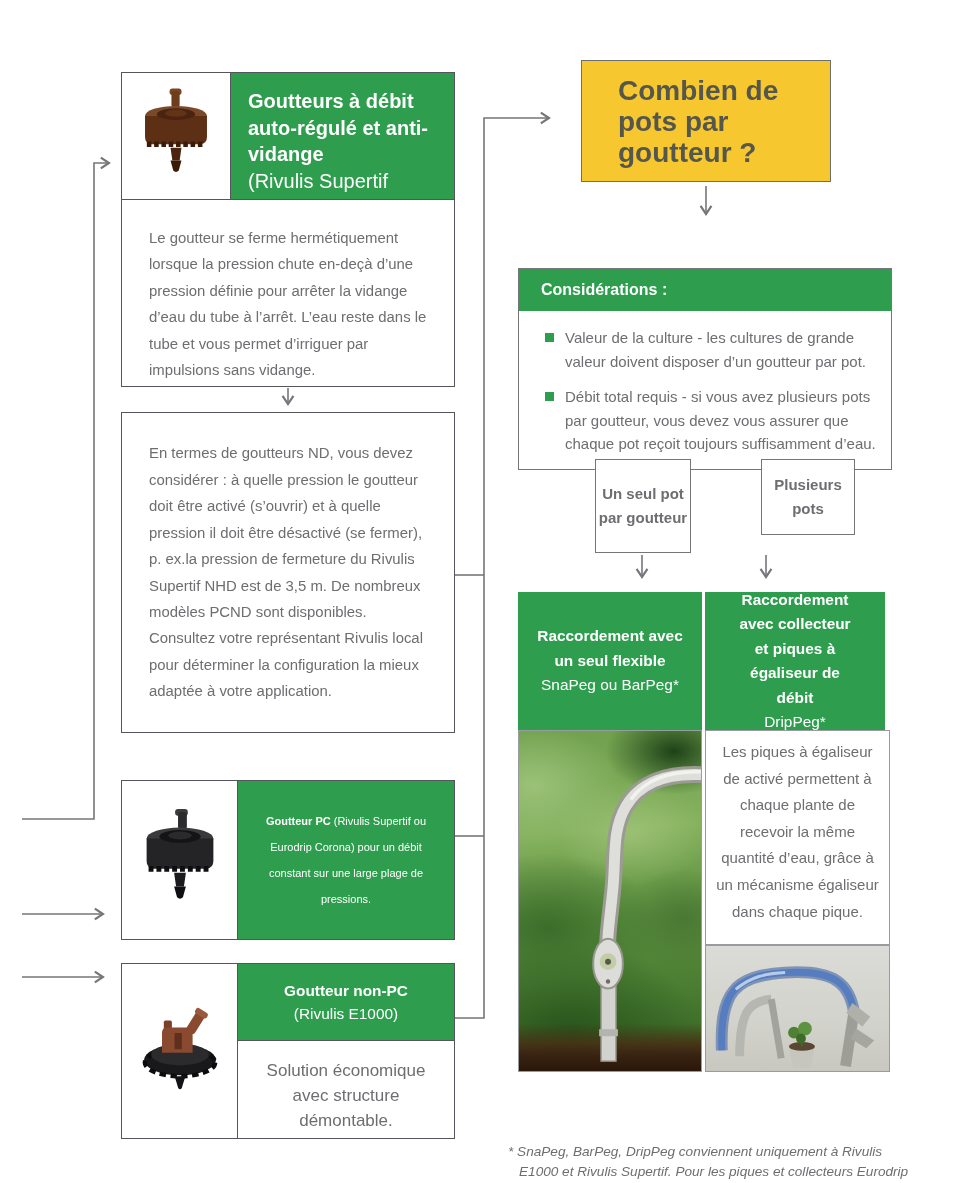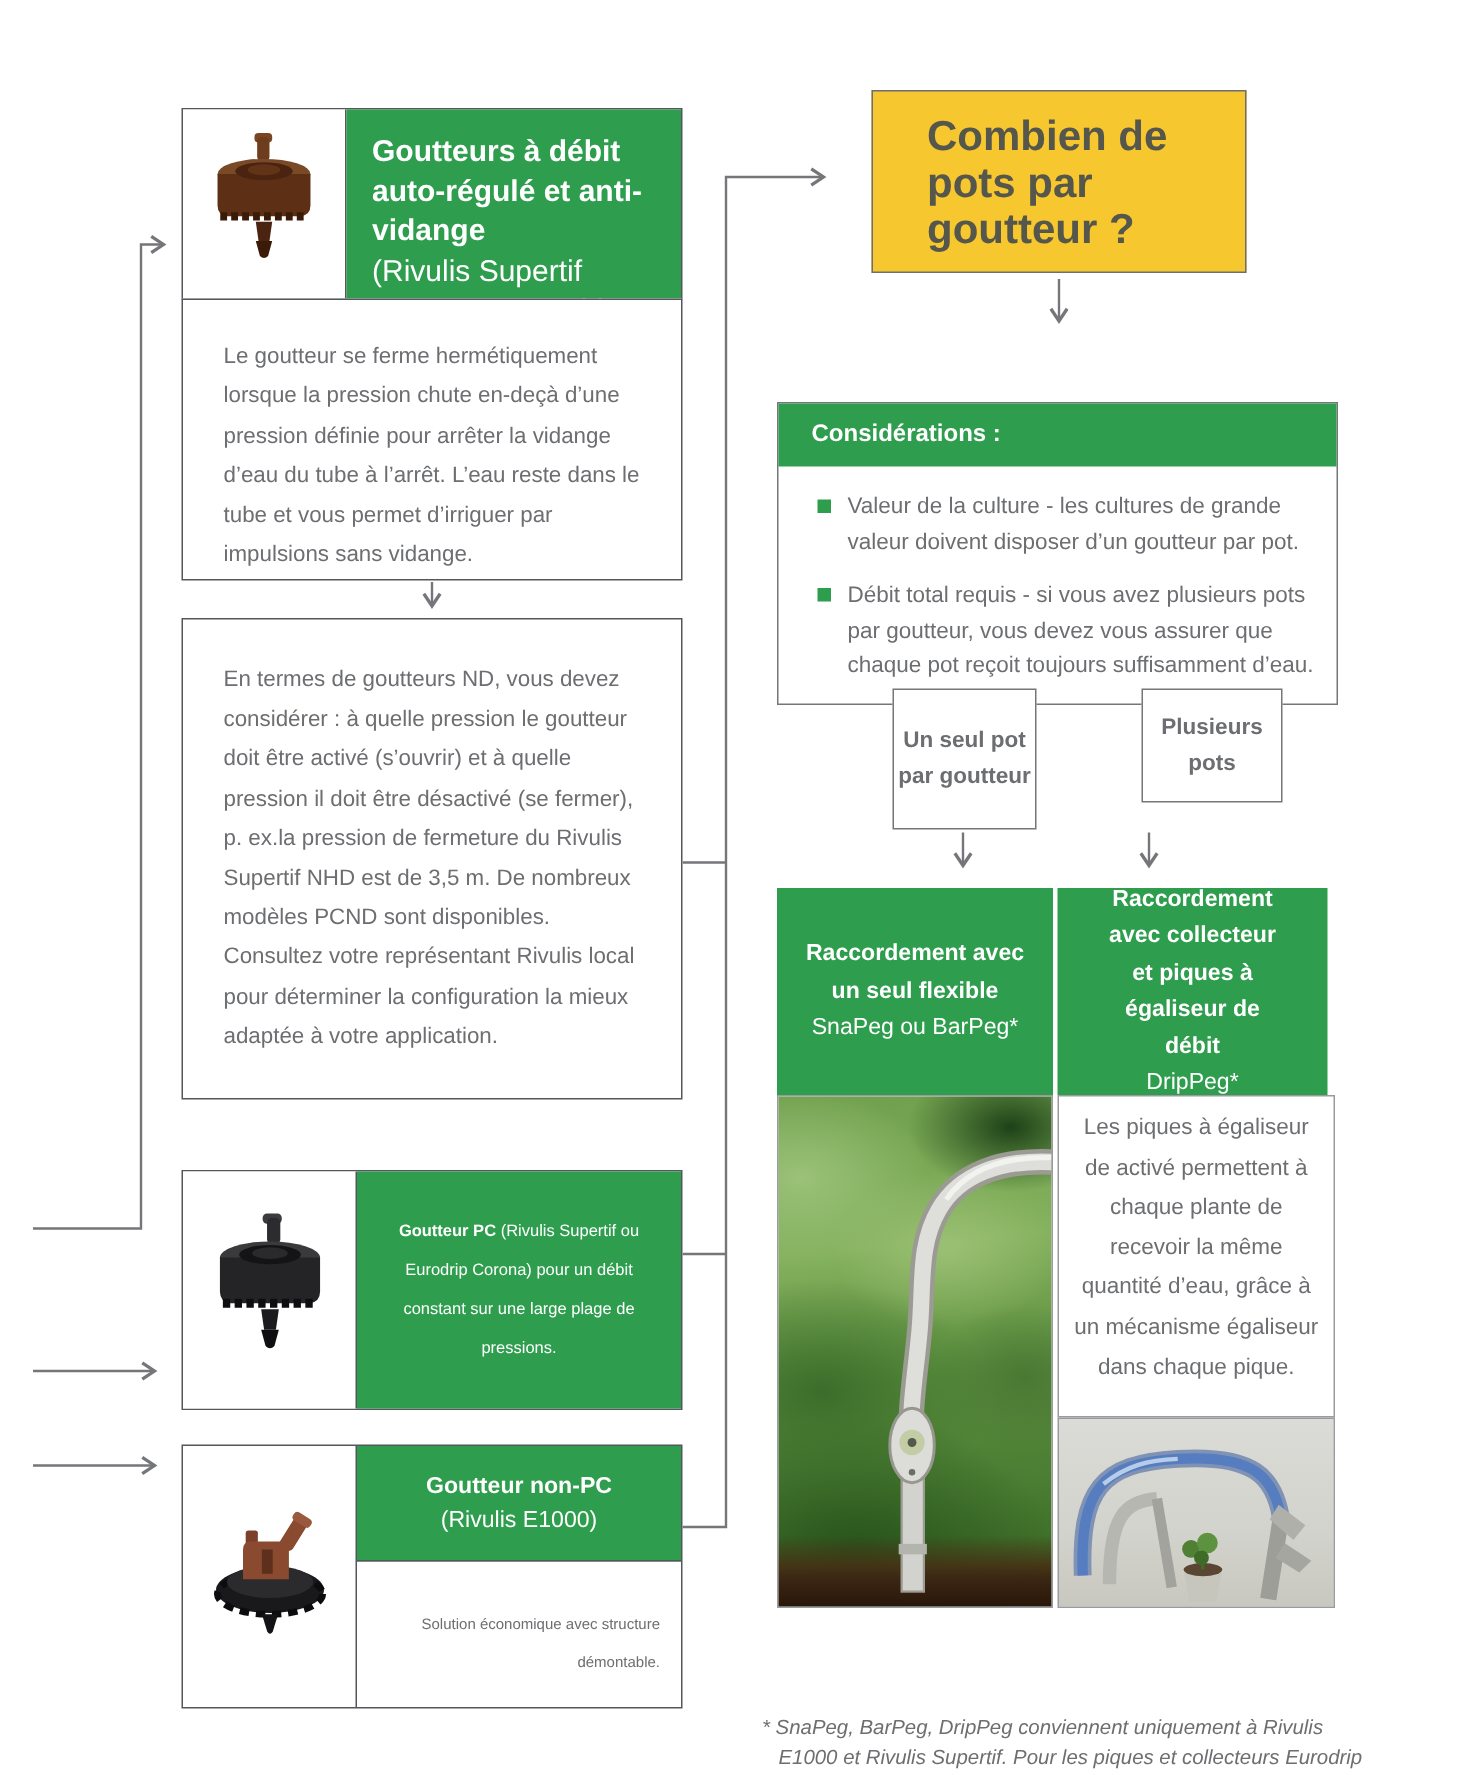--- a/index.html
+++ b/index.html
@@ -33,21 +33,21 @@
   #box4 .green-cell{flex:1;display:flex;align-items:center;justify-content:center;
         text-align:center;padding:8px 16px;font-size:11px;line-height:26px;}
   
   #box5{left:121px;top:963px;width:334px;height:176px;}
   #box5 .img-cell{width:115px;border-right:1.6px solid var(--border-dark);}
   #box5 .rt{flex:1;display:flex;flex-direction:column;}
   #box5 .green-cell{height:76px;display:flex;flex-direction:column;align-items:center;
         justify-content:center;text-align:center;font-size:15.4px;line-height:23px;
         border-bottom:1.6px solid var(--border-dark);}
   #box5 .white-body{flex:1;display:flex;align-items:center;justify-content:center;
-        text-align:right;color:var(--ink);font-size:10px;line-height:25px;padding:0 14px;margin-top:12px;}
+        text-align:center;color:var(--ink);font-size:17px;line-height:25px;padding:0 14px;margin-top:12px;}
   
   #yellowBox{left:581px;top:60px;width:250px;height:122px;background:var(--yellow);
         border:1.6px solid var(--ink);display:flex;flex-direction:column;justify-content:center;
         padding-left:36px;color:var(--yellow-ink);font-size:28px;font-weight:bold;line-height:31px;}
   #considerations{left:518px;top:228px;width:374px;height:202px;border:1.6px solid var(--line);background:#fff;margin-top:40px;}
   #considerations .hd{height:42px;background:var(--green);color:#fff;font-weight:bold;
         font-size:16px;display:flex;align-items:center;padding-left:22px;}
   #considerations .bd{padding:15px 12px 0 26px;}
   .bullet{display:flex;margin-bottom:12px;}
   .sq{flex:0 0 9px;width:9px;height:9px;background:var(--green);margin:7px 11px 0 0;}

